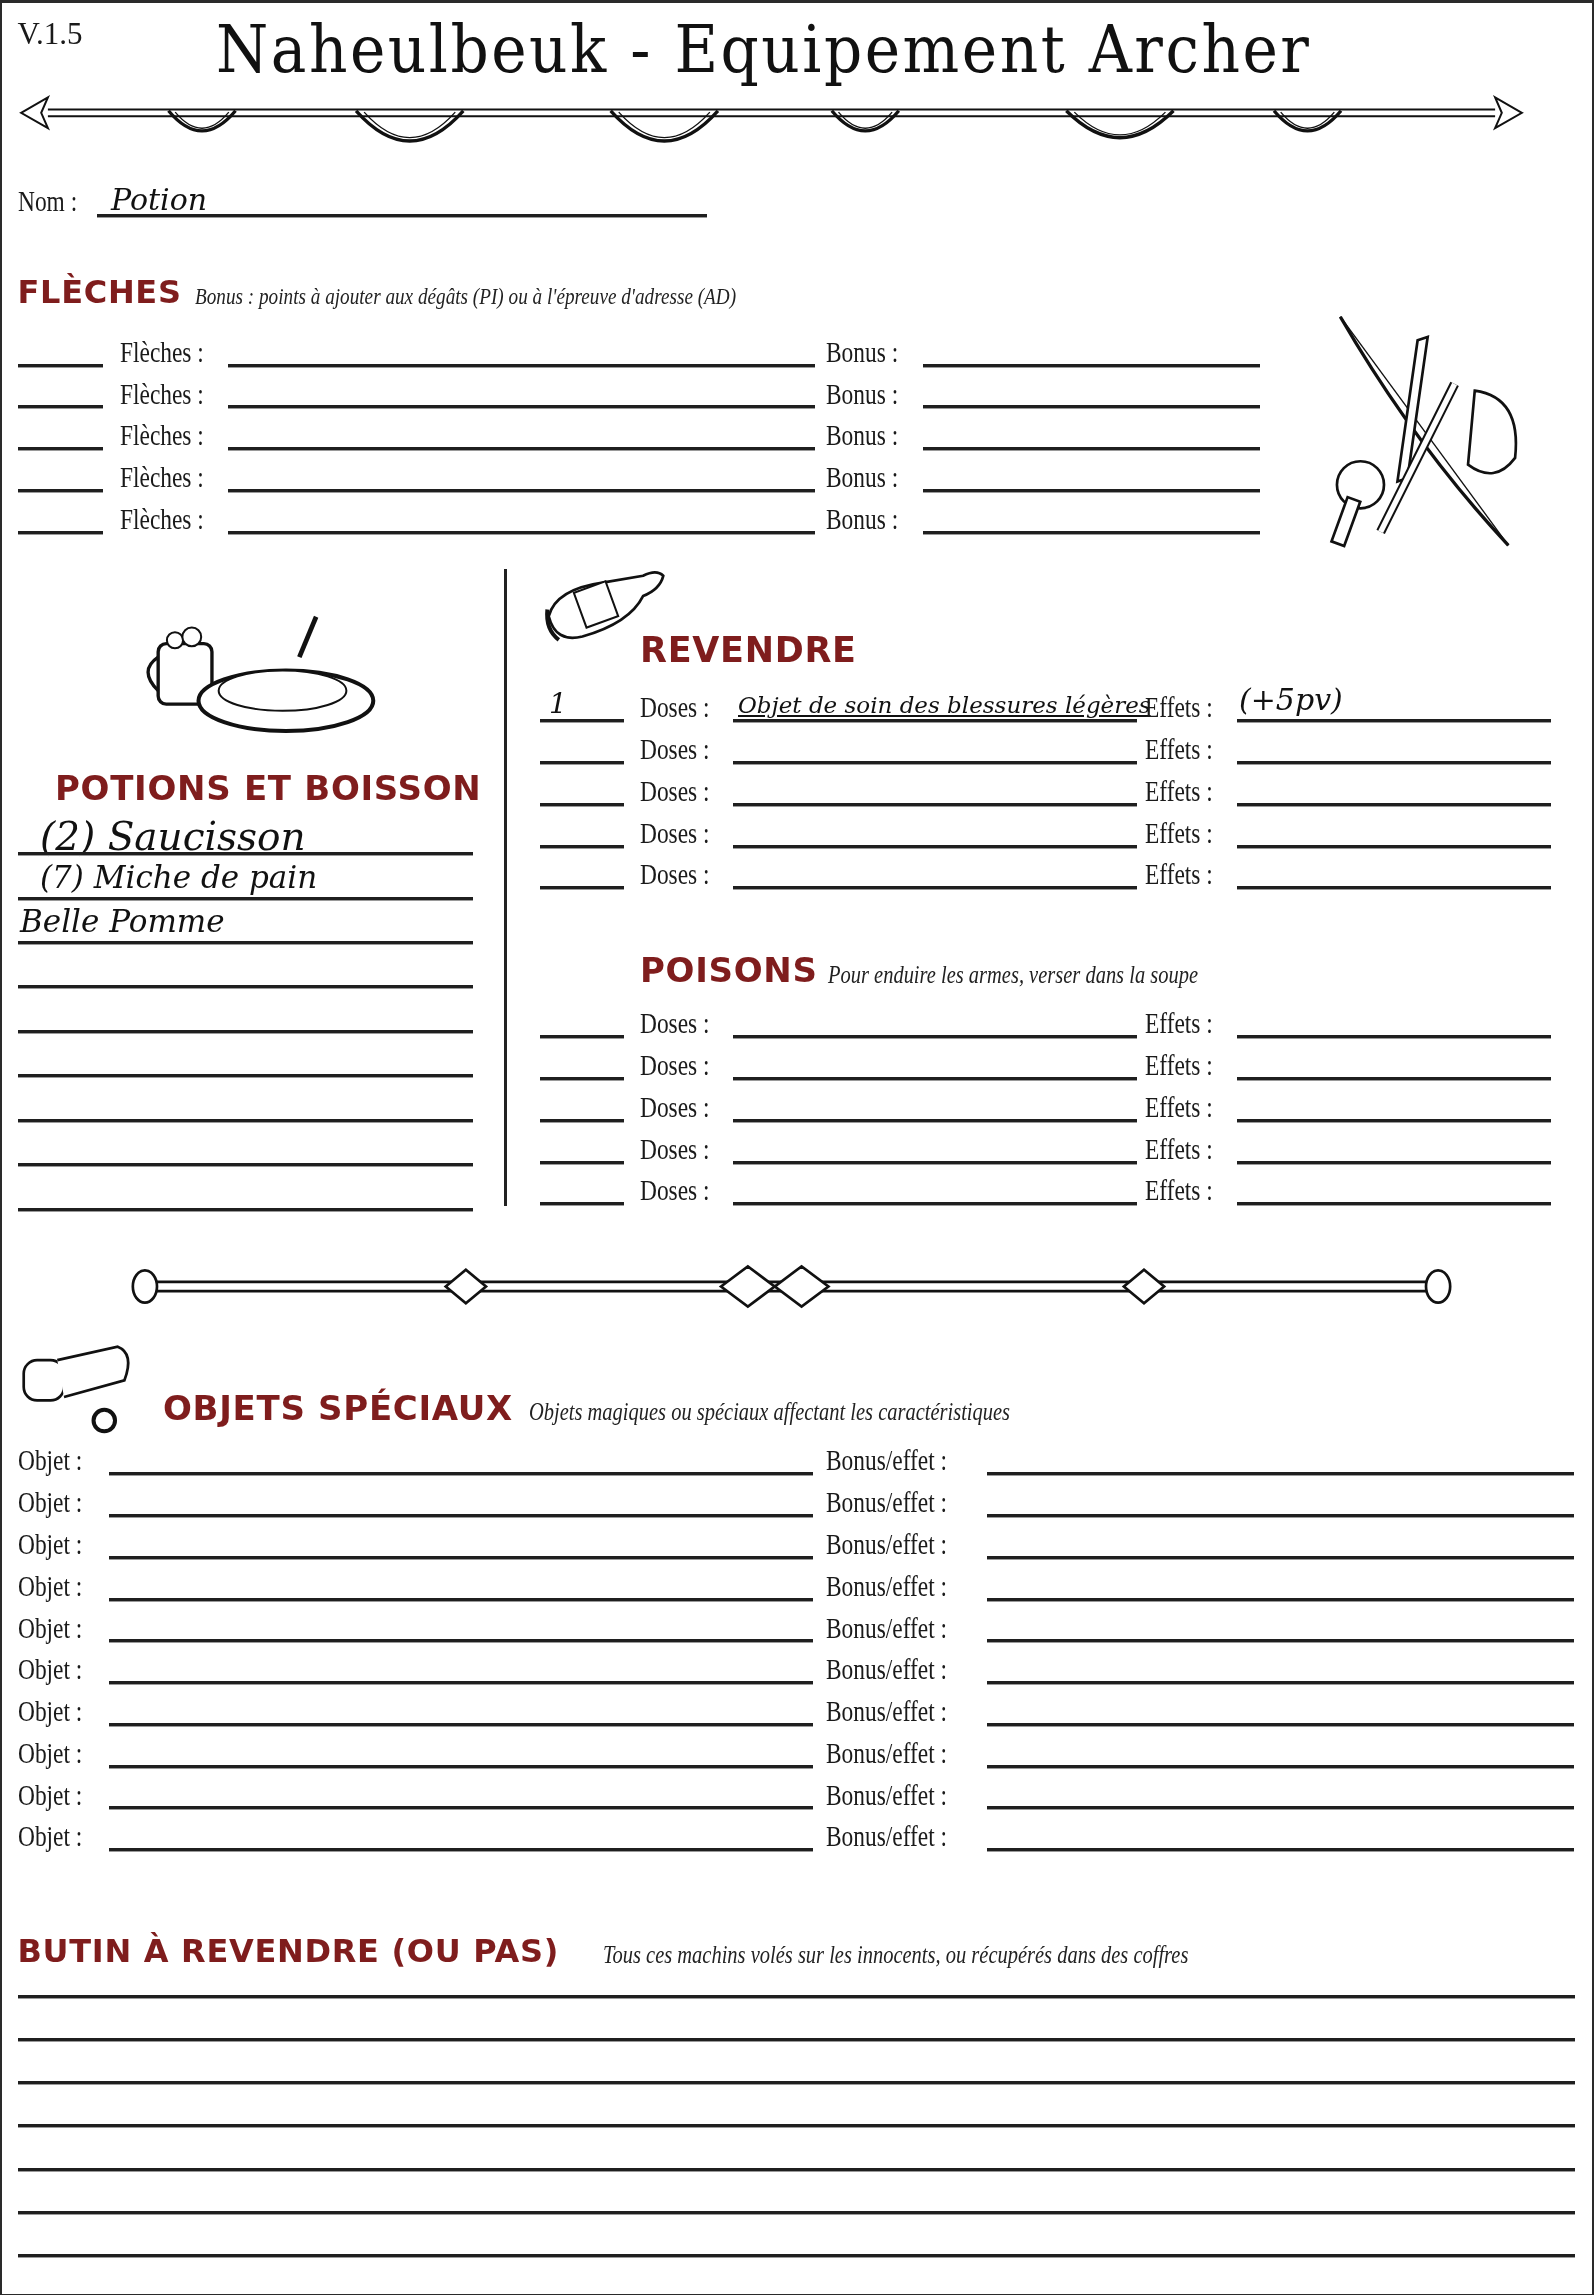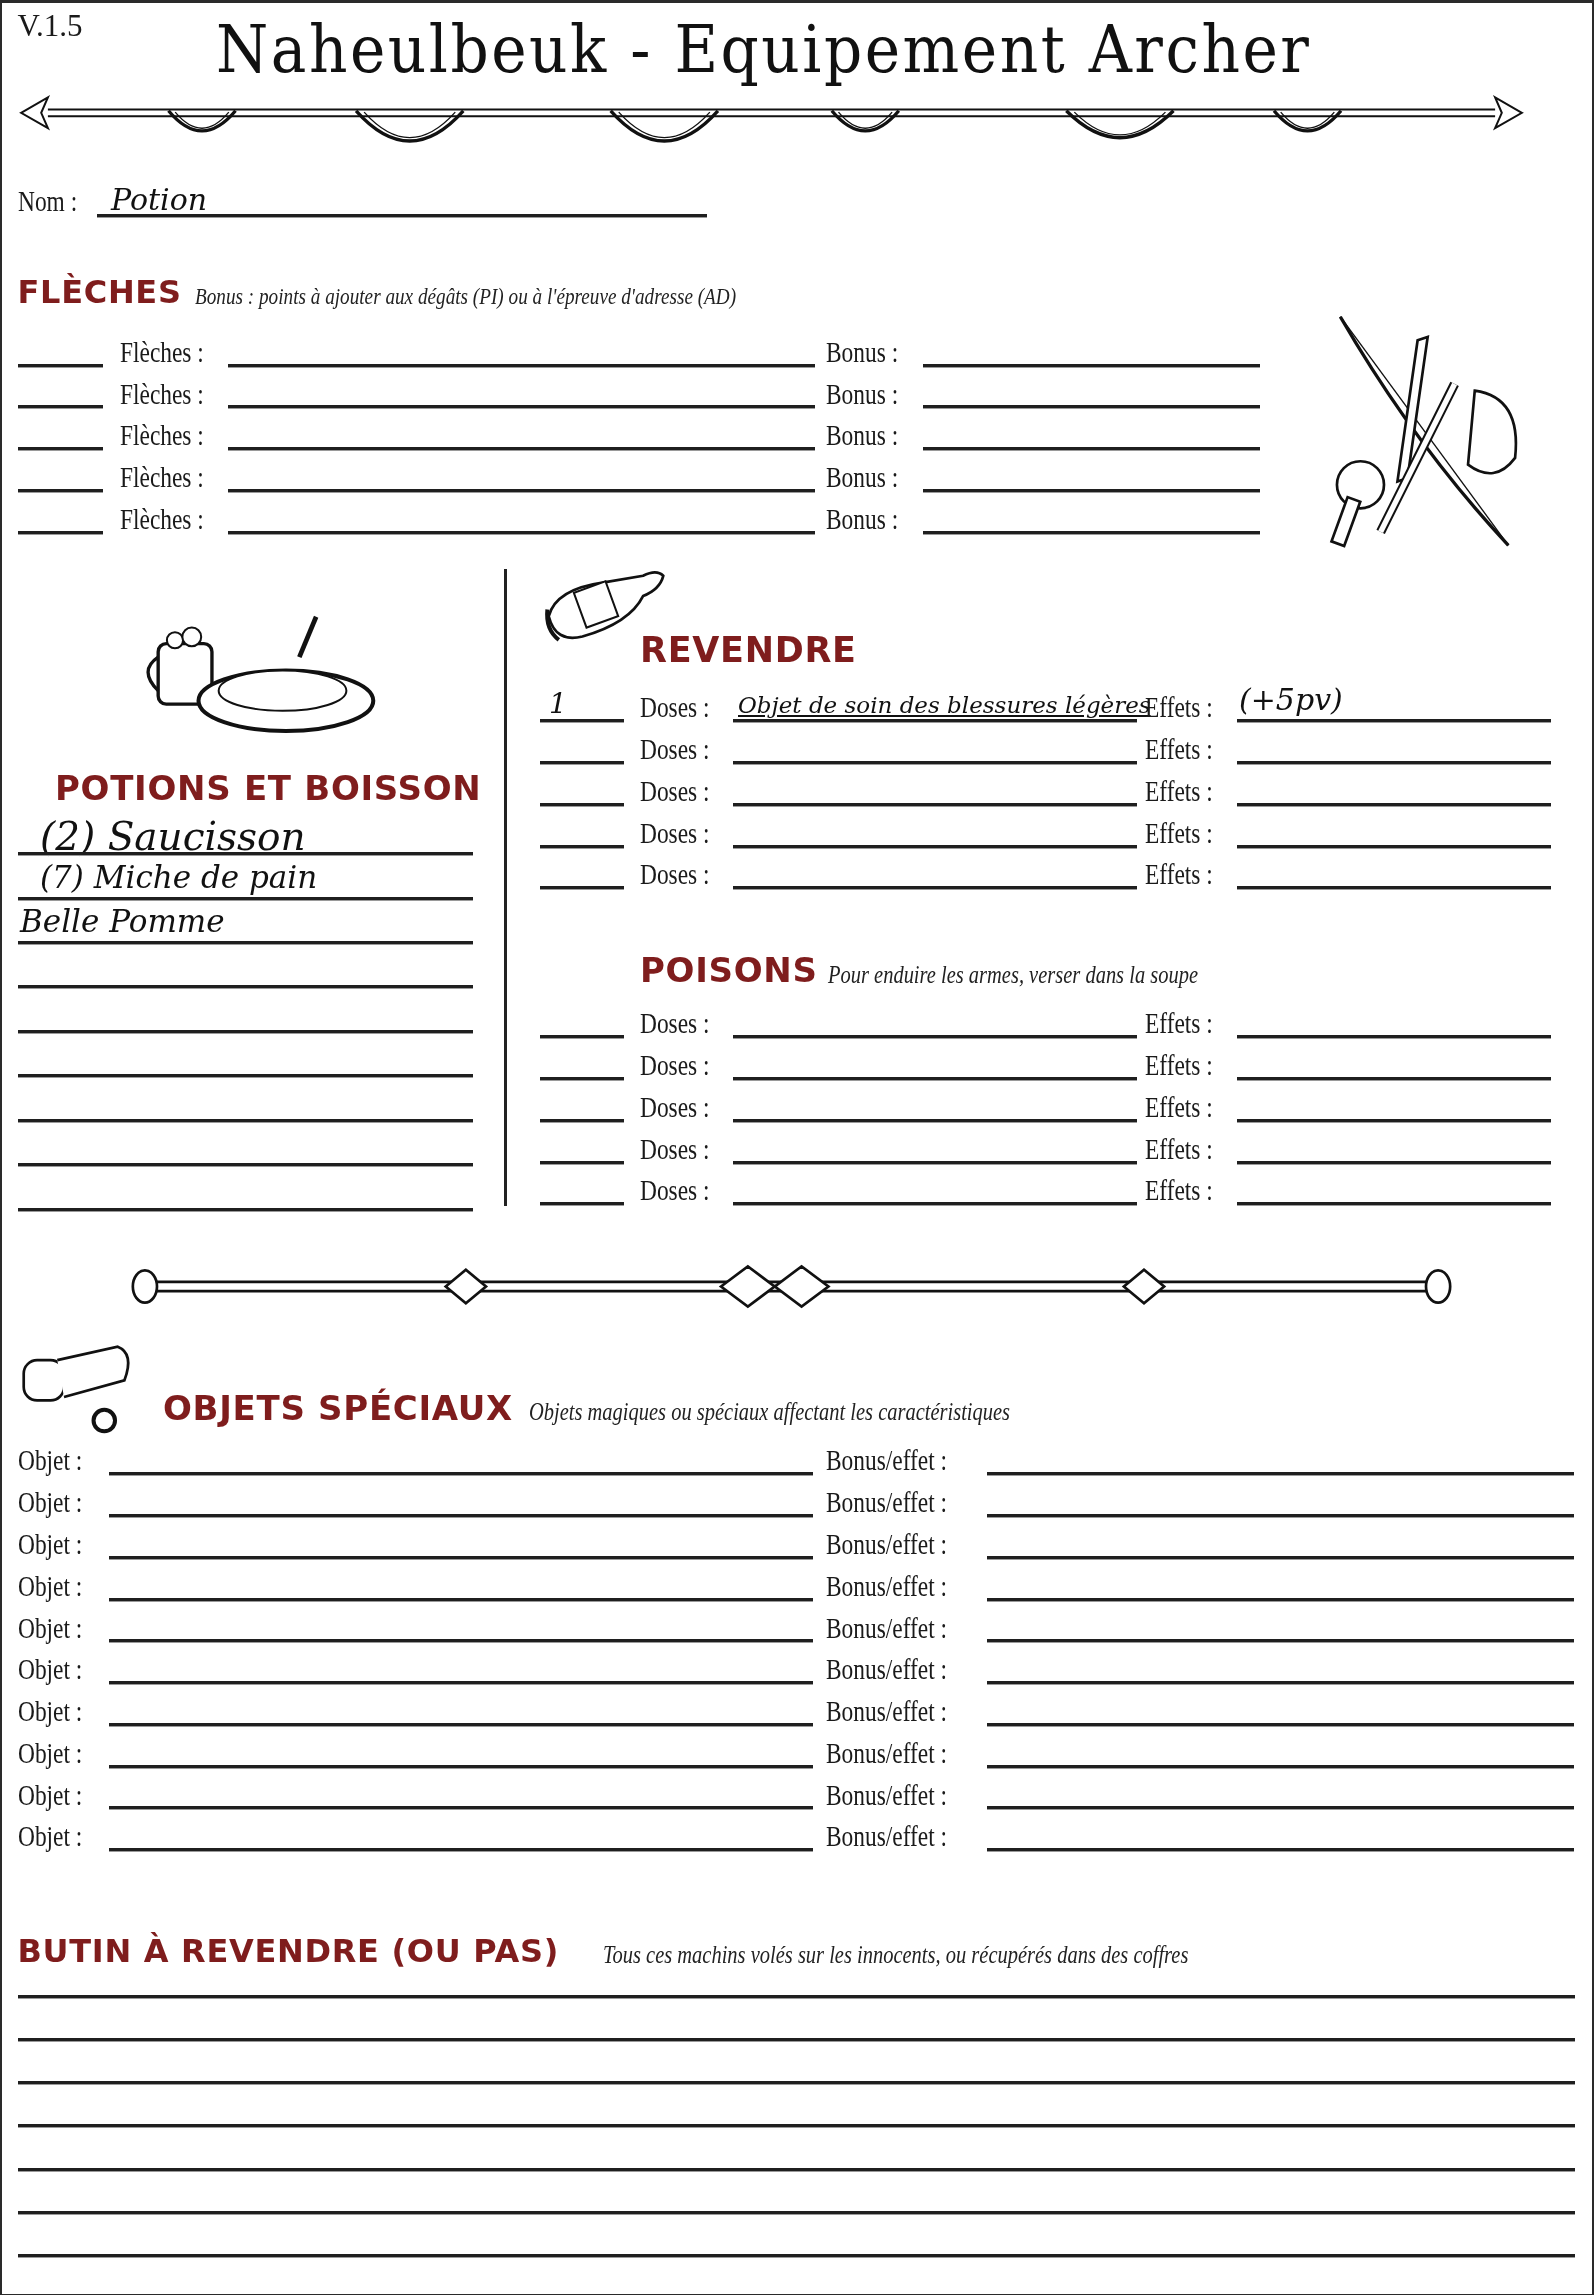--- a/index.html
+++ b/index.html
@@ -11,21 +11,21 @@
   .lbl { position:absolute; font-family:"Liberation Serif", serif; font-size:30px; line-height:30px;
          transform:scaleX(0.78); transform-origin:left bottom; white-space:nowrap; color:#1a1a1a; }
   .hand { position:absolute; font-family:"DejaVu Serif", serif; font-style:italic; white-space:nowrap; color:#111; }
   .heading { position:absolute; font-family:"DejaVu Sans", sans-serif; font-weight:bold; white-space:nowrap;
              color:#7f1d1d; letter-spacing:0.7px; }
   .sub { position:absolute; font-family:"Liberation Serif", serif; font-style:italic; white-space:nowrap;
          transform:scaleX(0.8); transform-origin:left bottom; color:#222; }
   svg { position:absolute; overflow:visible; }
   .title { position:absolute; left:216px; top:12px; font-family:"DejaVu Serif", serif; font-size:65px;
            letter-spacing:2.7px; white-space:nowrap; transform:scaleX(0.92); transform-origin:left top; color:#111; }
-  .version { position:absolute; left:17.5px; top:8px; font-size:31px; font-family:"Liberation Serif", serif; }
+  .version { position:absolute; left:17.5px; top:16px; font-size:31px; font-family:"Liberation Serif", serif; }
   .vdiv { position:absolute; left:504px; top:569px; width:3.4px; height:637px; background:#222; }
 </style>
 </head>
 <body>
 
 <div class="frame"></div>
 
 <div class="version">V.1.5</div>
 <div class="title">Naheulbeuk - Equipement Archer</div>
 

